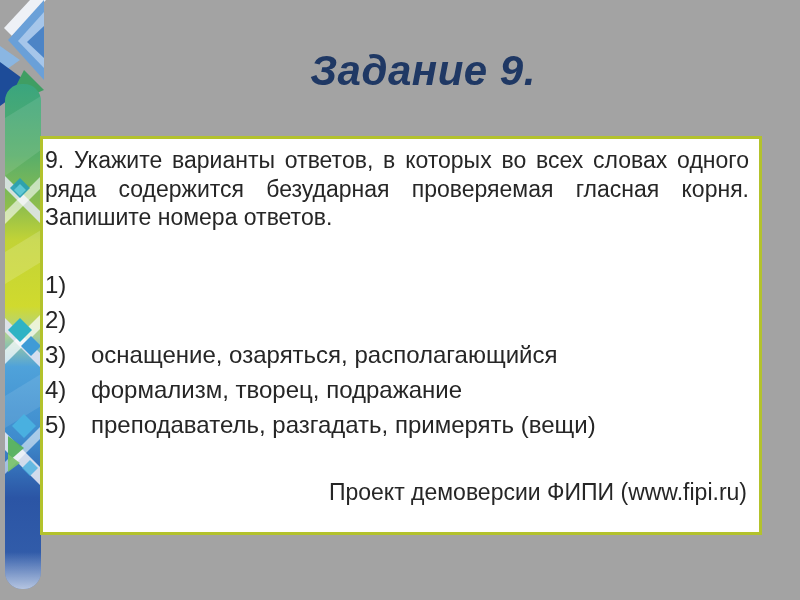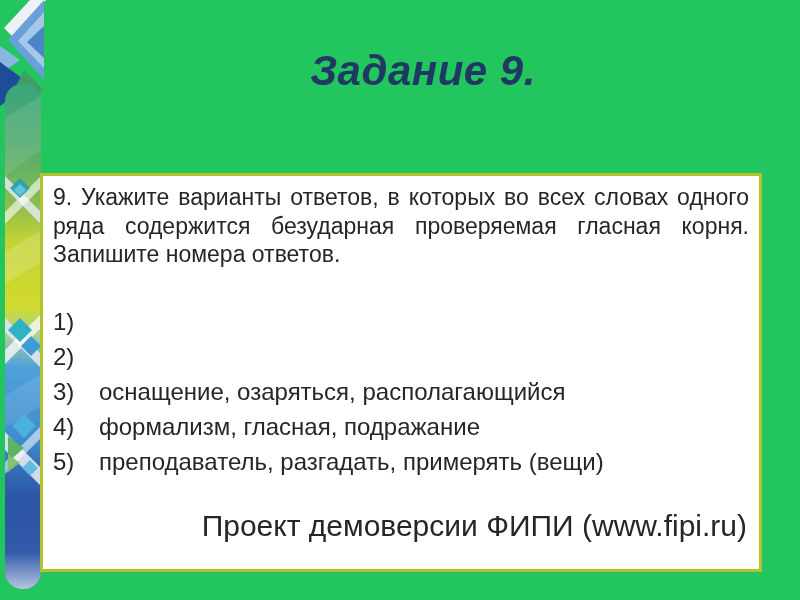--- a/index.html
+++ b/index.html
@@ -4,21 +4,21 @@
 <style>
   html, body {
     margin: 0;
     padding: 0;
     background: #ffffff;
   }
   .slide {
     position: relative;
     width: 800px;
     height: 600px;
-    background: #22c55e;
+    background: #a3a3a3;
     overflow: hidden;
     font-family: "Liberation Sans", "DejaVu Sans", sans-serif;
   }
   .deco-strip {
     position: absolute;
     left: 0;
     top: 0;
     width: 46px;
     height: 600px;
     z-index: 1;
@@ -39,24 +39,23 @@
   }
   .task-box {
     position: absolute;
     left: 40px;
     top: 136px;
     width: 722px;
     height: 399px;
     box-sizing: border-box;
     border: 3px solid #b3c22c;
     background: #ffffff;
-    padding: 7px 10px 0 10px;
+    padding: 7px 10px 0 2px;
     z-index: 2;
     color: #262626;
-    margin-top: 37px;
   }
   .task-prompt {
     margin: 0;
     font-size: 23px;
     line-height: 28.5px;
     text-align: justify;
     color: #262626;
   }
   .options-list {
     list-style: none;
@@ -70,21 +69,21 @@
     line-height: 35px;
     color: #262626;
   }
   .option-num {
     flex: 0 0 46px;
   }
   .source-credit {
     position: absolute;
     right: 12px;
     bottom: 26px;
-    font-size: 30px;
+    font-size: 23px;
     color: #262626;
     text-align: right;
   }
 </style>
 </head>
 <body>
 
 <div class="slide">
 
   <svg class="deco-strip" viewBox="0 0 46 600" aria-hidden="true">
@@ -158,21 +157,21 @@
       </li>
       <li>
         <span class="option-num">2)</span>
       </li>
       <li>
         <span class="option-num">3)</span>
         <span class="option-text">оснащение, озаряться, располагающийся</span>
       </li>
       <li>
         <span class="option-num">4)</span>
-        <span class="option-text">формализм, гласная, подражание</span>
+        <span class="option-text">формализм, творец, подражание</span>
       </li>
       <li>
         <span class="option-num">5)</span>
         <span class="option-text">преподаватель, разгадать, примерять (вещи)</span>
       </li>
     </ol>
 
     <div class="source-credit">Проект демоверсии ФИПИ (www.fipi.ru)</div>
   </div>
 

